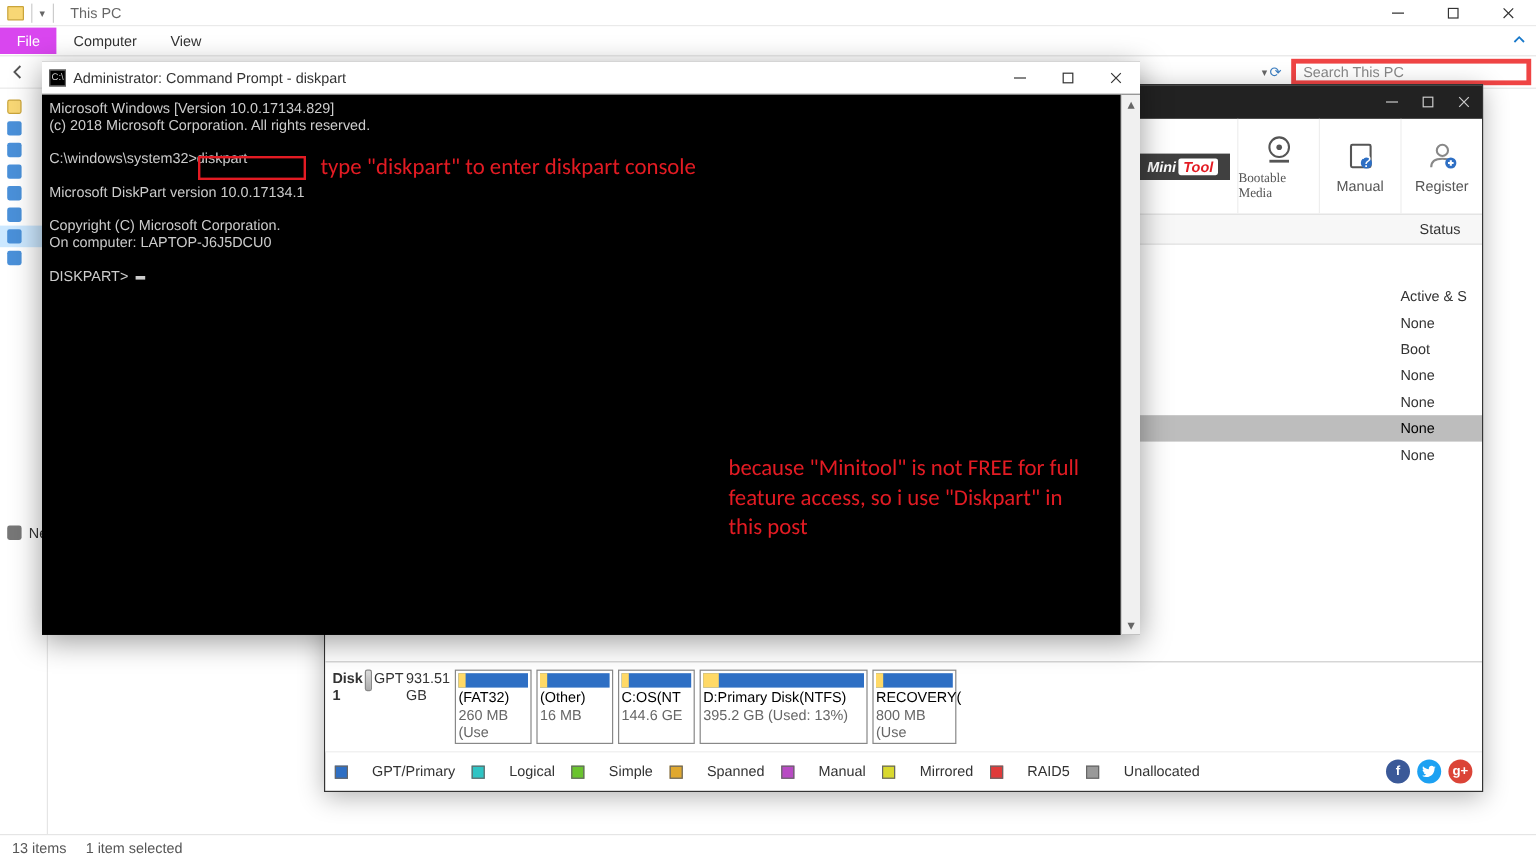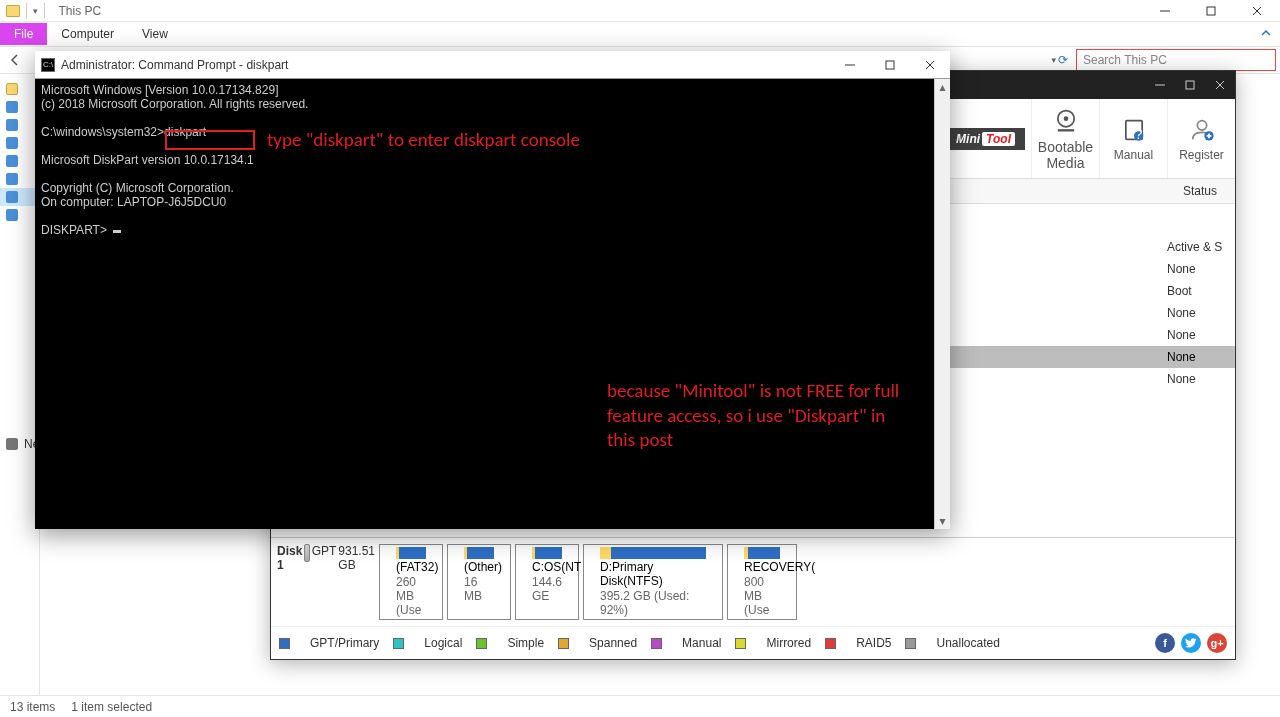--- a/index.html
+++ b/index.html
@@ -15,21 +15,21 @@
   .win-btn { width: 46px; height: 22px; display: flex; align-items: center; justify-content: center; color: #333; }
 
   .ribbon-tabs { display: flex; align-items: center; height: 24px; background: #fff; }
   .ribbon-tabs .tab { padding: 4px 14px; color: #333; }
   .ribbon-tabs .tab.file { background: #d946ef; color: #fff; }
   .ribbon-toggle { margin-left: auto; padding: 0 8px; color: #1979CA; }
 
   .addressbar { display: flex; align-items: center; height: 28px; border-top: 1px solid #e5e5e5; border-bottom: 1px solid #e5e5e5; padding: 2px 4px; gap: 4px; background: #fff; }
   .addr-btn { width: 22px; height: 22px; display: flex; align-items: center; justify-content: center; color: #999; }
   .addr-btn.active { color: #555; }
-  .search-box { margin-left: auto; width: 200px; height: 22px; border: 1px solid #ef4444; padding: 2px 6px; color: #888; display: flex; align-items: center; }
+  .search-box { margin-left: auto; width: 200px; height: 22px; border: 4px solid #ef4444; padding: 2px 6px; color: #888; display: flex; align-items: center; }
 
   .explorer-body { position: absolute; left: 0; top: 74px; right: 0; bottom: 22px; display: flex; }
   .sidebar-explorer { width: 40px; border-right: 1px solid #e5e5e5; background: #fff; overflow: hidden; }
   .sidebar-item { display:flex; align-items:center; gap:6px; padding:3px 6px; font-size:12px; color:#333; white-space:nowrap;}
   .sidebar-item .sq { width:12px; height:12px; background:#4A90D9; border-radius:2px; flex-shrink:0;}
   .sidebar-item.network .sq{ background:#777;}
   .sidebar-item.selected{ background:#CCE8FF;}
 
   .statusbar { position: absolute; bottom: 0; left: 0; right: 0; height: 22px; border-top: 1px solid #e5e5e5; display: flex; align-items: center; padding: 0 10px; gap: 16px; color: #555; background:#fff;}
 
@@ -51,21 +51,21 @@
   .mt-hdr .c.status{ width:60px;}
   .mt-rows{ flex:1; overflow:auto; background:#fff;}
   .mt-row{ display:flex; align-items:center; padding:4px 8px; gap:8px; font-size:12px; color:#333;}
   .mt-row.selected{ background:#BDBDBD; color:#000;}
   .mt-row .sq{ width:11px; height:11px; border:1px solid #2E6FC4; background:#4A90D9; flex-shrink:0;}
   .mt-row .t{ flex:1;}
   .mt-row .s{ width:60px;}
   .mt-diskmap{ border-top:1px solid #ccc; padding:6px; display:flex; gap:4px; background:#fff;}
   .dm-disk{ width:98px; display:flex; flex-direction:row; gap:2px; font-size:11px; color:#333; justify-content:center;}
   .dm-disk .hdd{ width:40px; height:18px; background:linear-gradient(#ddd,#aaa); border:1px solid #888; border-radius:2px;}
-  .dm-part{ border:1px solid #888; padding:2px 16px; display:flex; flex-direction:column; gap:1px; font-size:10px; min-width:64px;}
+  .dm-part{ border:1px solid #888; padding:2px 2px; display:flex; flex-direction:column; gap:1px; font-size:10px; min-width:64px;}
   .dm-part .bar{ height:12px; background:#2E6FC4; position:relative;}
   .dm-part .bar .used{ position:absolute; left:0; top:0; bottom:0; background:#FFD966;}
   .dm-part.sel{ background:#FFE9A8;}
   .mt-legend{ display:flex; gap:14px; padding:6px 8px; border-top:1px solid #eee; align-items:center; font-size:11px; color:#333;}
   .mt-legend .lg{ display:flex; align-items:center; gap:20px;}
   .mt-legend .sw{ width:11px; height:11px; border:1px solid #666;}
   .mt-social{ margin-left:auto; display:flex; gap:6px;}
   .mt-social .circ{ width:20px; height:20px; border-radius:50%; display:flex; align-items:center; justify-content:center; color:#fff; font-weight:bold; font-size:11px;}
 
   
@@ -218,21 +218,21 @@
         <span class="mini">Mini</span>
           <span class="tool">Tool</span>
       </div>
     </div>
     <div class="grp">
       <svg viewBox="0 0 24 24">
           <circle cx="12" cy="10" r="7" fill="none" stroke="#555" stroke-width="1.5"></circle>
           <circle cx="12" cy="10" r="2" fill="#555"></circle>
           <rect x="5" y="19" width="14" height="2" fill="#555"></rect>
         </svg>
-      <span style="font-size:14px;text-align:center;">Bootable Media</span>
+      <span style="font-size:11px;text-align:left;font-family:Liberation Serif, serif;">Bootable Media</span>
     </div>
     <div class="grp">
       <svg viewBox="0 0 24 24">
           <rect x="5" y="4" width="14" height="16" rx="1" fill="none" stroke="#555" stroke-width="1.5"></rect>
           <circle cx="16" cy="17" r="4" fill="#2E6FC4"></circle>
           <text x="16" y="20" fill="#fff" font-size="6" text-anchor="middle">?</text>
         </svg>
       <span>Manual</span>
     </div>
     <div class="grp">
@@ -314,21 +314,21 @@
             <div class="used" style="width:10%"></div>
           </div>
           <span>C:OS(NT</span>
           <span style="color:#666;">144.6 GE</span>
         </div>
         <div class="dm-part" style="width: 140px;">
           <div class="bar">
             <div class="used" style="width:10%"></div>
           </div>
           <span>D:Primary Disk(NTFS)</span>
-          <span style="color:#666;">395.2 GB (Used: 92%)</span>
+          <span style="color:#666;">395.2 GB (Used: 13%)</span>
         </div>
         <div class="dm-part" style="width: 70px;">
           <div class="bar">
             <div class="used" style="width:10%"></div>
           </div>
           <span>RECOVERY(</span>
           <span style="color:#666;">800 MB (Use</span>
         </div>
       </div>
     <div class="mt-legend" id="mt-legend">

